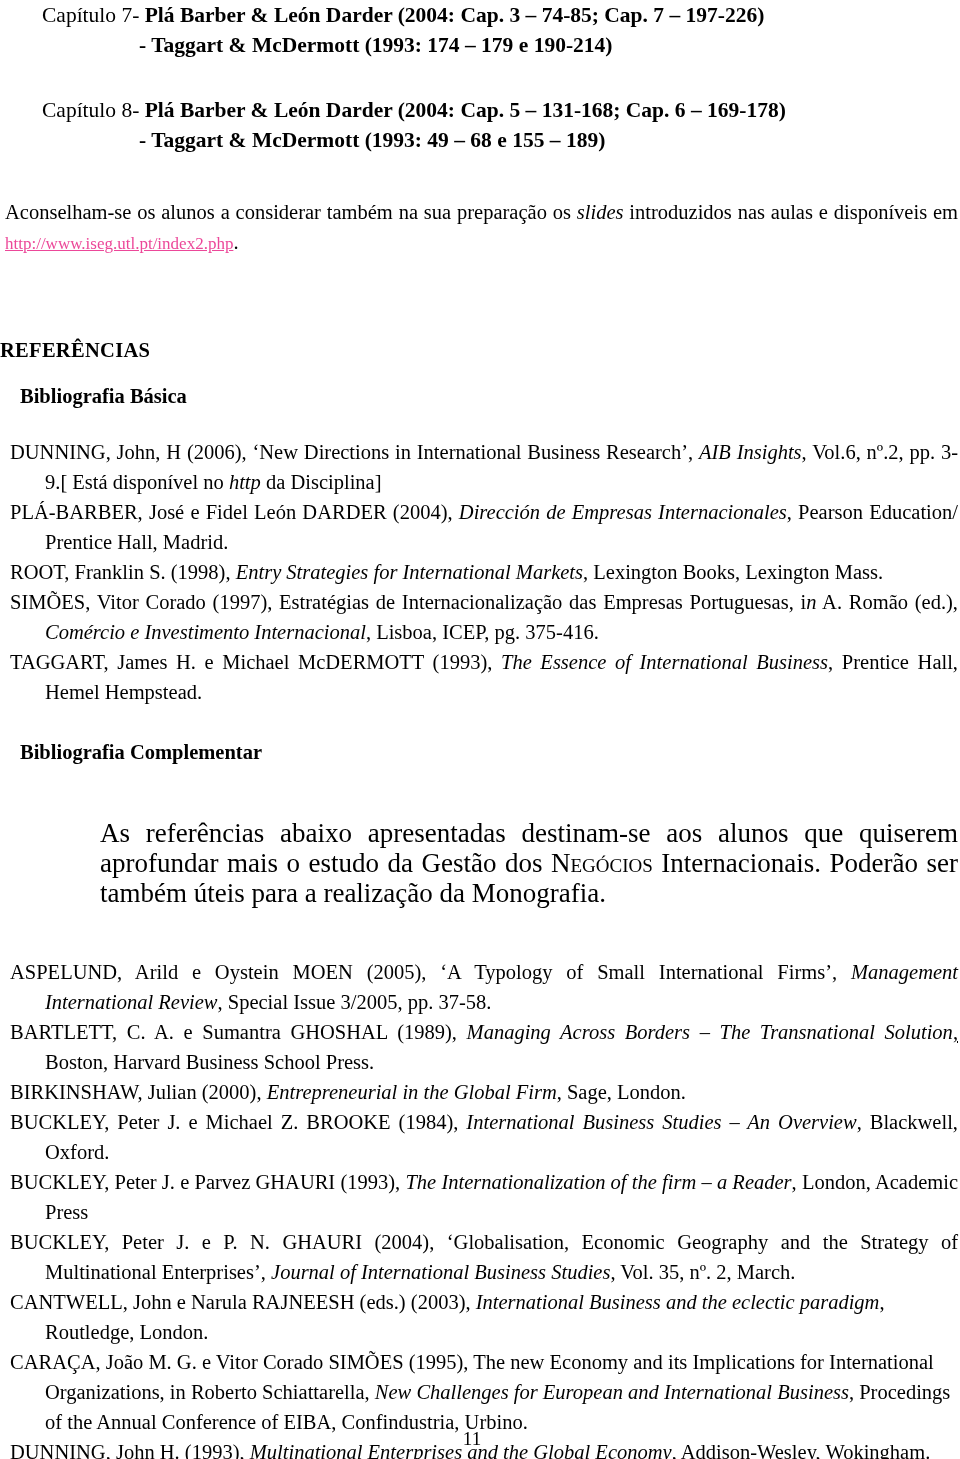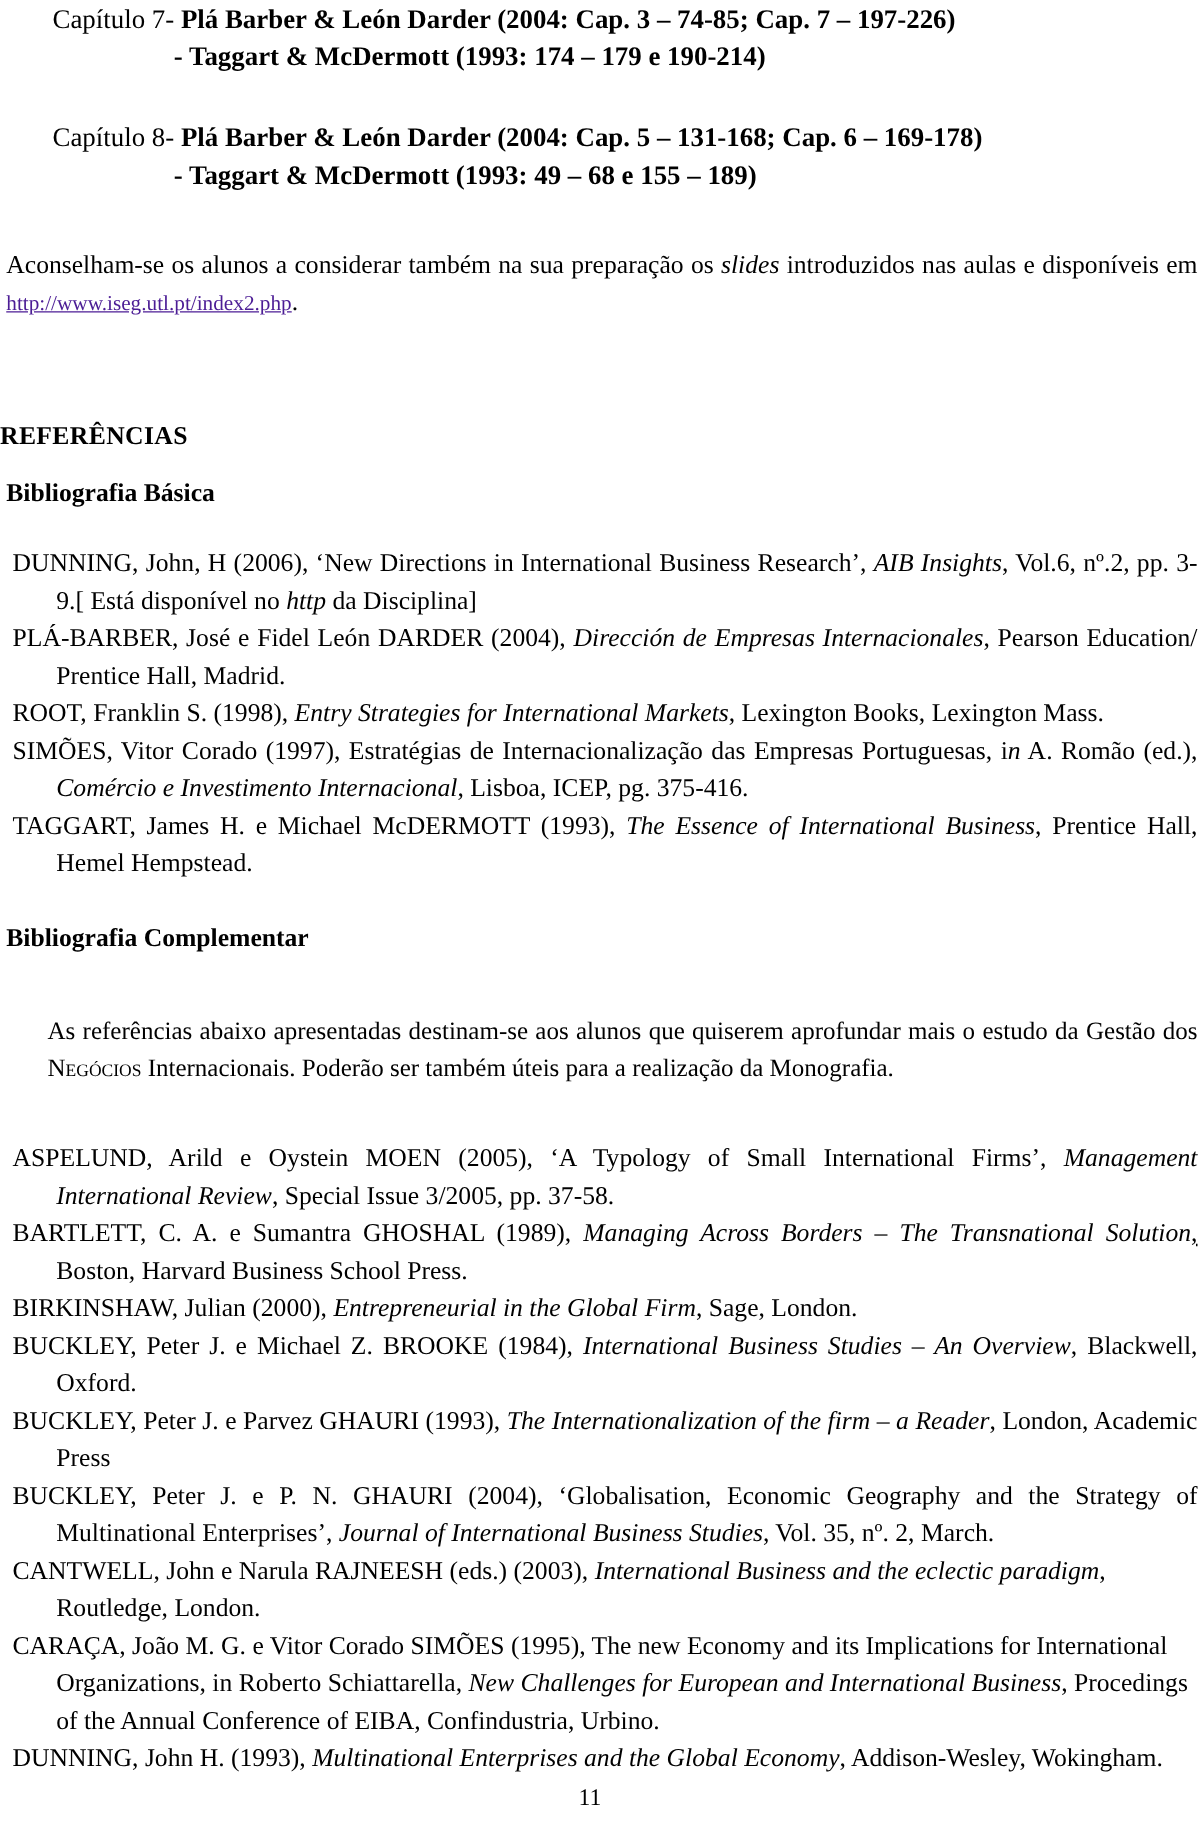--- a/index.html
+++ b/index.html
@@ -42,40 +42,40 @@
   
   .advisory {
     margin: 0;
     padding: 0 2px 0 5px;
     font-size: 20.5px;
     line-height: 30px;
     text-align: justify;
   }
   .advisory .ital { font-style: italic; }
   .link {
-    color: #4c1d95;
+    color: #ec4899;
     text-decoration: underline;
     font-size: 17px;
   }
 
   
   .ref-heading {
     text-align: left;
     font-weight: bold;
     font-size: 20.5px;
     line-height: 26px;
     letter-spacing: 0.3px;
     padding-right: 0px;
   }
 
   .sub-heading {
     font-weight: bold;
     font-size: 20.5px;
     line-height: 26px;
-    padding-left: 5px;
+    padding-left: 20px;
   }
 
   
   .biblist {
     margin: 0;
     padding: 0;
     list-style: none;
   }
   .bibentry {
     font-size: 20.5px;
@@ -86,25 +86,26 @@
     margin-right: 2px;
     text-align: justify;
   }
   .bibentry.nojust { text-align: left; }
   .bibentry i { font-style: italic; }
   .underline-comma {
     text-decoration: underline;
   }
 
   .intro-para {
-    font-size: 20px;
+    font-size: 27px;
     line-height: 30px;
-    padding-left: 38px;
+    padding-left: 58px;
     padding-right: 2px;
     text-align: justify;
+    margin-left: 42px;
   }
   .smallcapword { font-variant: small-caps; }
 
   .pagenum {
     position: absolute;
     left: 0;
     right: 16px;
     top: 1428px;
     text-align: center;
     font-size: 19px;

